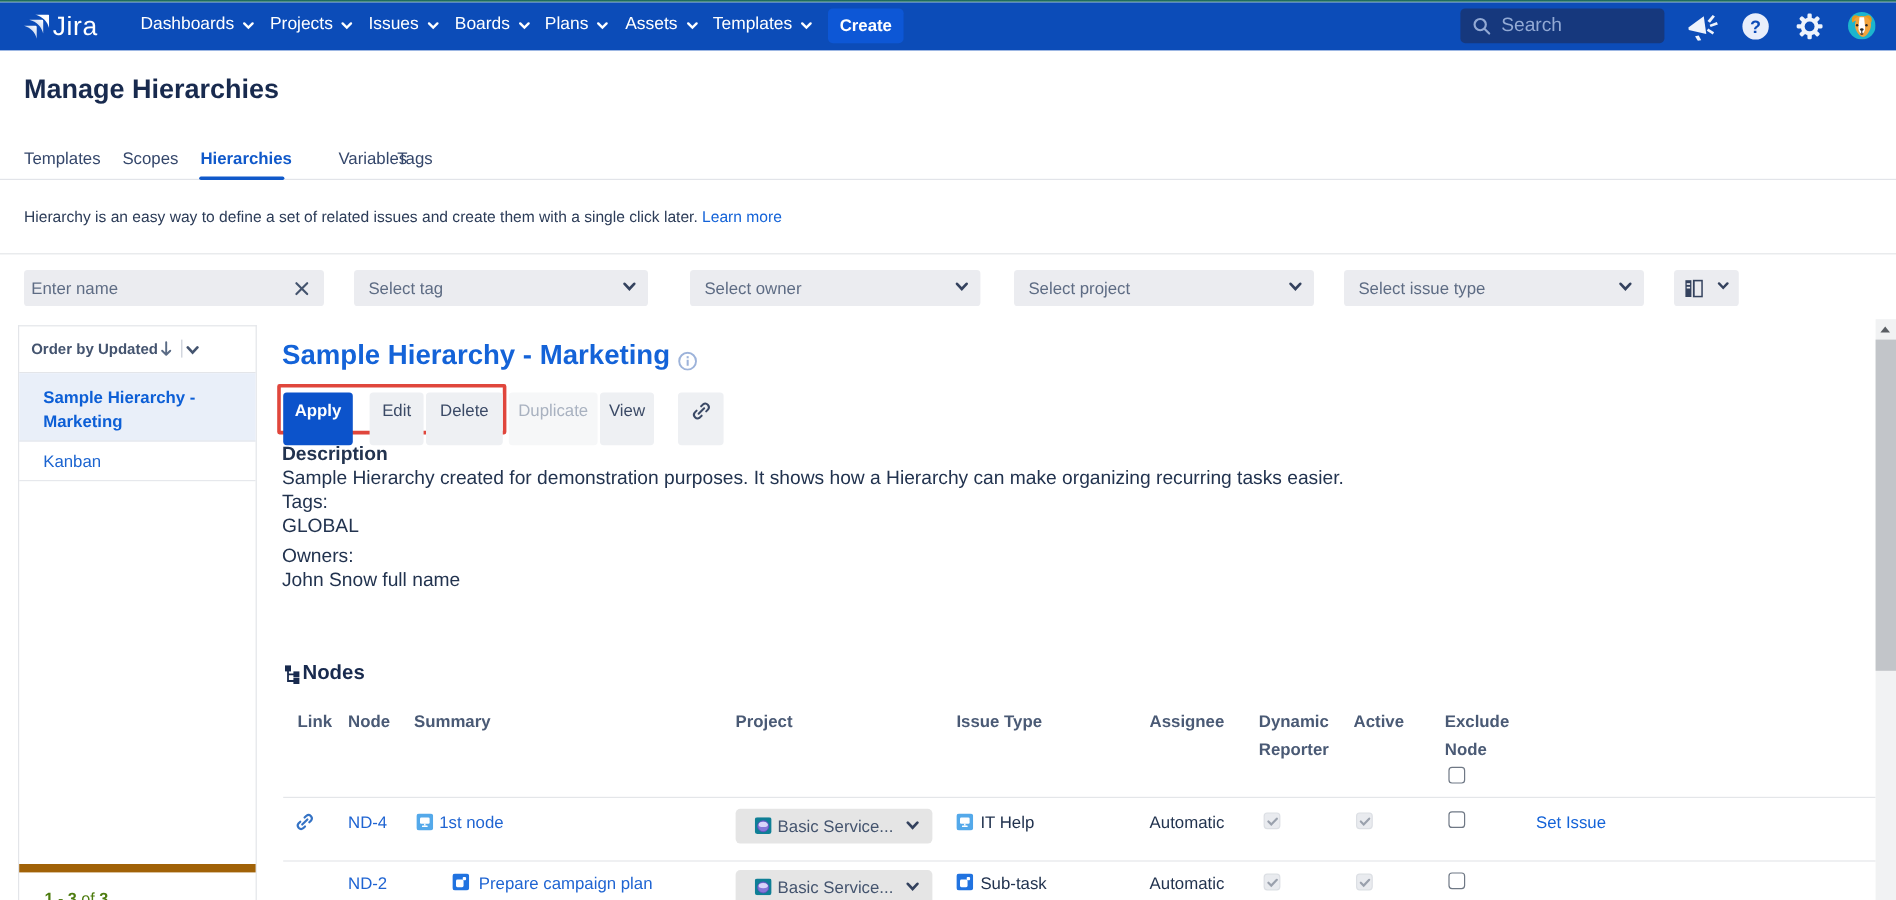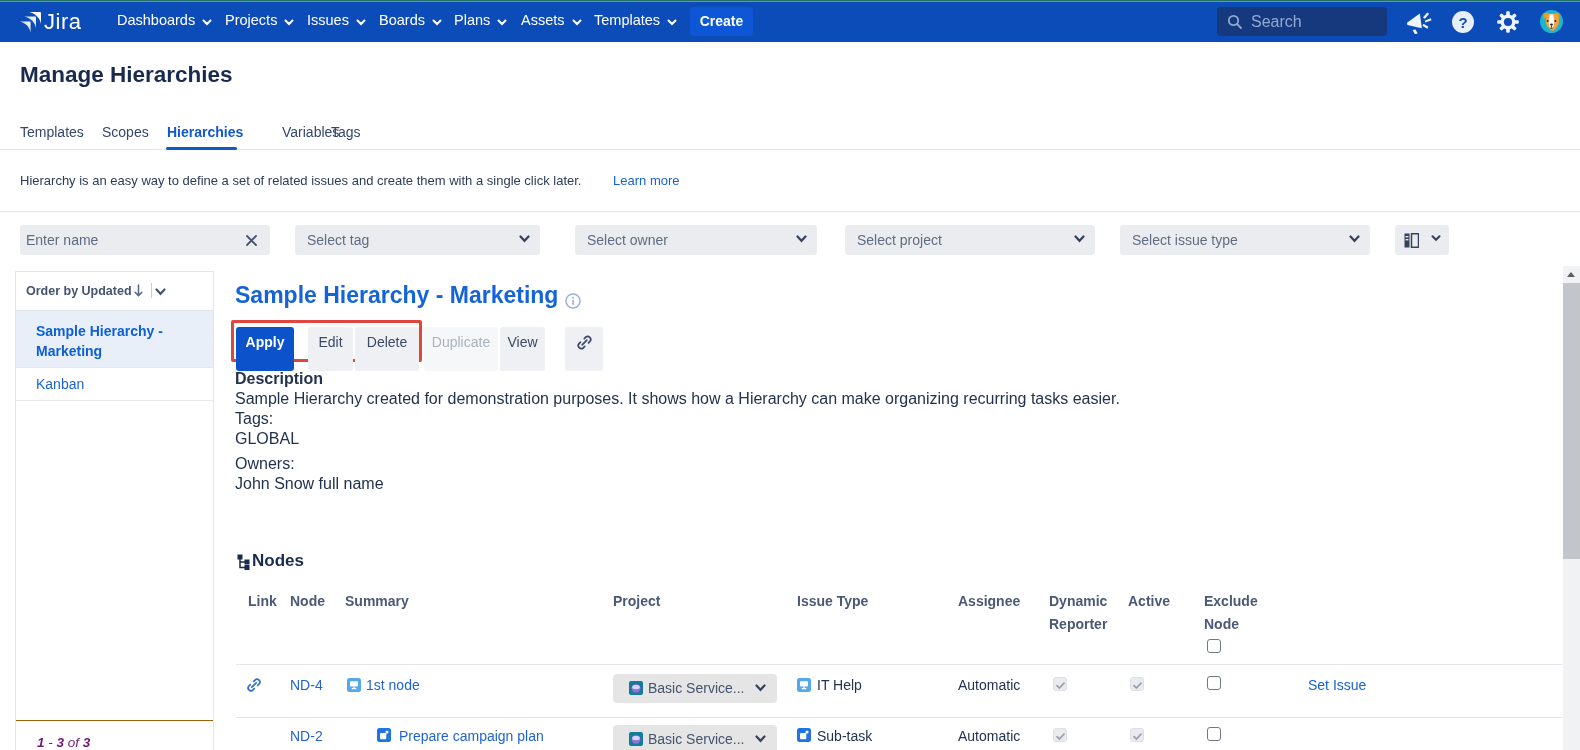--- a/index.html
+++ b/index.html
@@ -17,35 +17,35 @@
     text-align:center; line-height:29px; }
   #searchbox { position:absolute; left:1217px; top:7px; width:170px; height:29px;
     background:#16387d; border-radius:4px; }
   #searchbox span { position:absolute; left:34px; top:6px; color:#92a9d4; font-size:16px; }
   
   #pagetitle { position:absolute; left:20px; top:62px; font-size:22.5px; font-weight:bold; color:#182a4e; }
   .tab { position:absolute; top:124px; font-size:14px; color:#35476b; }
   #tabrule { position:absolute; left:0; top:149px; width:1580px; height:1px; background:#e2e4e9; }
   #tabactive { position:absolute; left:166px; top:147px; width:71px; height:3px; background:#1059ca; border-radius:2px; }
   #pagedesc { position:absolute; left:20px; top:173px; font-size:13px; color:#2c3c58; }
-  a.lnk { color:#1463d8; text-decoration:none;margin-left:28px; }
+  a.lnk { color:#1463d8; text-decoration:none; }
   #hr2 { position:absolute; left:0; top:211px; width:1580px; height:1px; background:#e4e6e9; }
   
   .filter { position:absolute; top:225px; height:30px; background:#ebecf0; border-radius:3px;
     font-size:14px; color:#5e6c84; }
   .filter .ph { position:absolute; left:12px; top:7px; }
   .filter svg.chev { position:absolute; right:10px; top:10px; }
   
   #sidebar { position:absolute; left:15px; top:271px; width:199px; height:479px;
     border:1px solid #e3e5e9; border-bottom:none; background:#fff; }
   #sbhead { position:absolute; left:0; top:0; width:197px; height:39px; border-bottom:1px solid #e3e5e9; }
   .sbitem { position:absolute; left:0; width:197px; border-bottom:1px solid #e6e8ec;
     font-size:14px; color:#1b64d0; }
-  #sbfoot { position:absolute; left:0; top:448px; width:197px; height:30px; border-top:1px solid #a16207;
-    font-size:13.5px; color:#701a75; padding:14px 0 0 21px;font-style:italic; }
+  #sbfoot { position:absolute; left:0; top:448px; width:197px; height:30px; border-top:7px solid #a16207;
+    font-size:13.5px; color:#4d7c0f; padding:14px 0 0 21px; }
   
   #mhead { position:absolute; left:235px; top:282px; font-size:23px; font-weight:bold; color:#1463d8; }
   #redbox { position:absolute; left:231px; top:320px; width:191px; height:42px; border:3px solid #e0463c; border-radius:2px; }
   .btn { position:absolute; top:327px; height:44px; border-radius:3px; background:#eef0f3;
     font-size:14px; color:#3b4a66; text-align:center; line-height:30px; }
   .descline { position:absolute; left:235px; font-size:16px; color:#22334f; }
   
   .th { position:absolute; font-size:14px; font-weight:bold; color:#4a5a75; }
   .cell { position:absolute; font-size:14px; color:#22334f; }
   .bluecell { position:absolute; font-size:14px; color:#1f64d2; }

